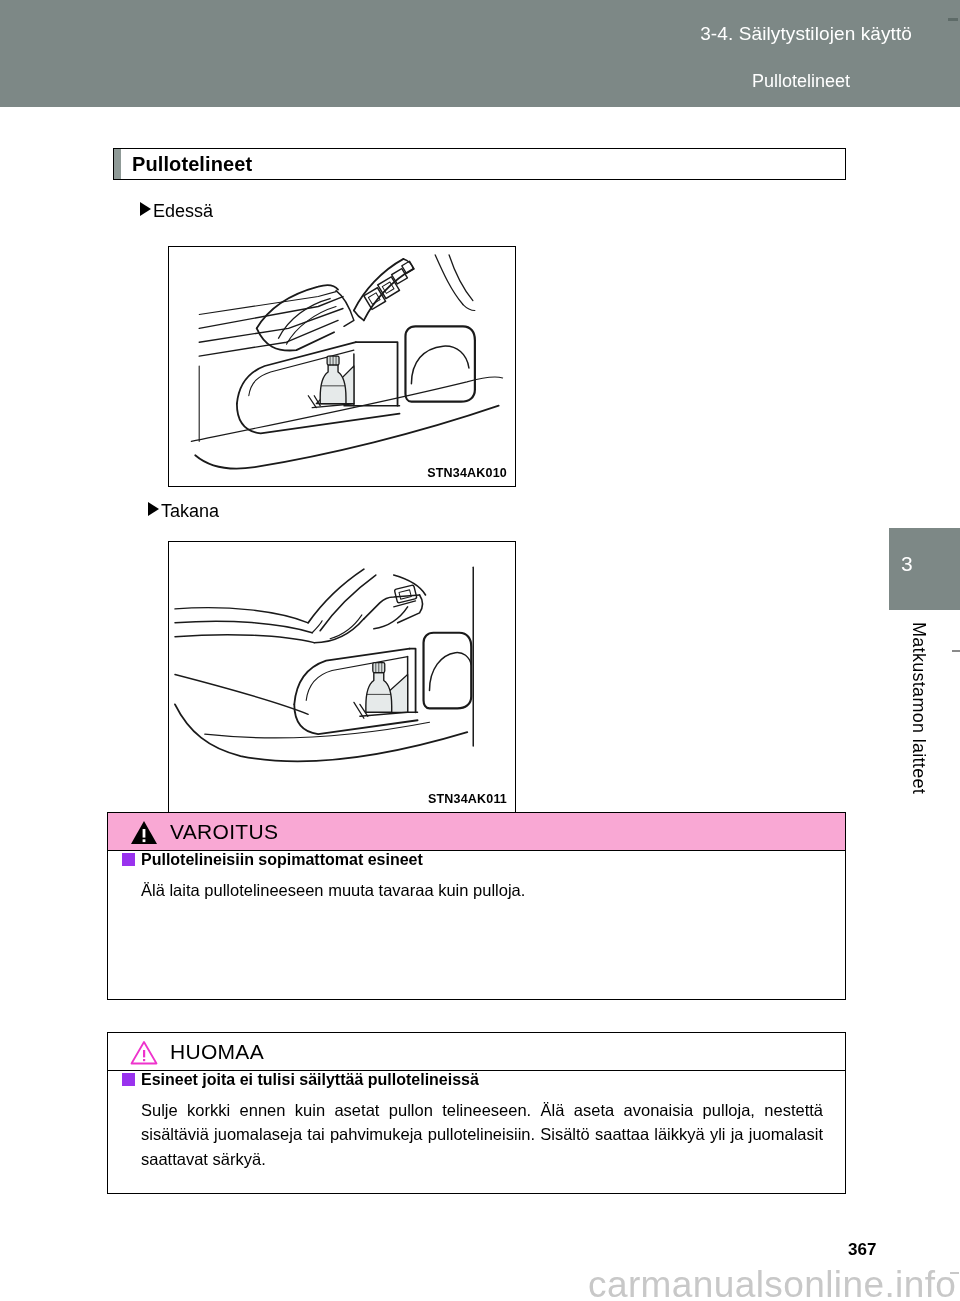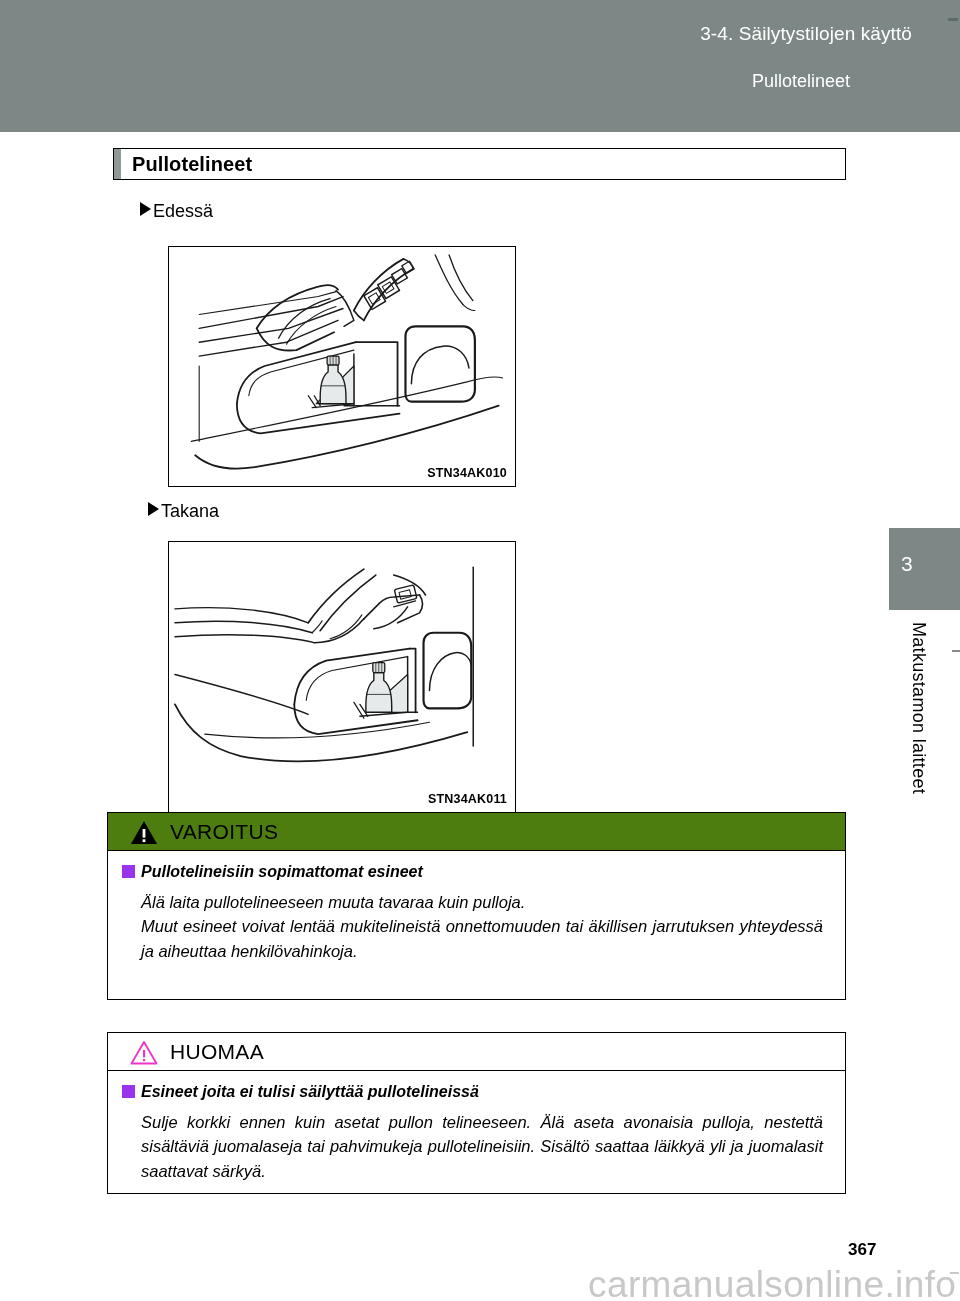--- a/index.html
+++ b/index.html
@@ -15,21 +15,21 @@
     color: #000000;
     overflow: hidden;
   }
 
   
   .top-header {
     position: absolute;
     left: 0;
     top: 0;
     width: 960px;
-    height: 132px;
+    height: 107px;
     background: #7d8886;
   }
   .top-header .hdr-line1 {
     position: absolute;
     right: 48px;
     top: 23px;
     color: #ffffff;
     font-size: 19px;
     letter-spacing: 0.1px;
     white-space: nowrap;
@@ -166,38 +166,38 @@
   }
   .alert-warning { left: 107px; top: 812px; width: 739px; height: 188px; }
   .alert-notice  { left: 107px; top: 1032px; width: 739px; height: 162px; }
 
   .alert-head {
     position: relative;
     height: 38px;
     border-bottom: 1px solid #000000;
     box-sizing: border-box;
   }
-  .alert-head.pink { background: #4d7c0f; }
+  .alert-head.pink { background: #f9a8d4; }
   .alert-head.plain { background: #ffffff; }
   .alert-head-title {
     position: absolute;
     left: 62px;
     top: 7px;
     font-size: 21px;
     letter-spacing: 0.3px;
   }
   .alert-icon {
     position: absolute;
     left: 22px;
     top: 7px;
     width: 28px;
     height: 25px;
   }
 
-  .alert-body { padding: 12px 22px 0 14px; font-style: italic; }
+  .alert-body { padding: 0 22px 0 14px; }
   .alert-sub {
     font-size: 16px;
     font-weight: bold;
     margin: 0 0 9px 0;
     white-space: nowrap;
   }
   .alert-sub .bullet {
     display: inline-block;
     width: 13px;
     height: 13px;
@@ -390,21 +390,20 @@
       <rect x="12.6" y="9" width="2.8" height="8.6" fill="#ffffff"></rect>
       <rect x="12.6" y="19.3" width="2.8" height="2.8" fill="#ffffff"></rect>
     </svg>
     <div class="alert-head-title">VAROITUS</div>
   </div>
   <div class="alert-body">
     <div class="alert-sub">
       <span class="bullet"></span><span>Pullotelineisiin sopimattomat esineet</span>
     </div>
     <p class="alert-para nojust">Älä laita pullotelineeseen muuta tavaraa kuin pulloja.</p>
-    <p class="alert-para">Muut esineet voivat lentää mukitelineistä onnettomuuden tai äkillisen jarrutuksen yhteydessä ja aiheuttaa henkilövahinkoja.</p>
   </div>
 </div>
 
 <div class="alert-box alert-notice">
   <div class="alert-head plain">
     <svg class="alert-icon" viewBox="0 0 28 25">
       <polygon points="14,2 26.5,23.5 1.5,23.5" fill="none" stroke="#ee33cc" stroke-width="1.8" stroke-linejoin="round"></polygon>
       <rect x="13" y="10" width="2.2" height="7.4" fill="#ee33cc"></rect>
       <rect x="13" y="19" width="2.2" height="2.2" fill="#ee33cc"></rect>
     </svg>

